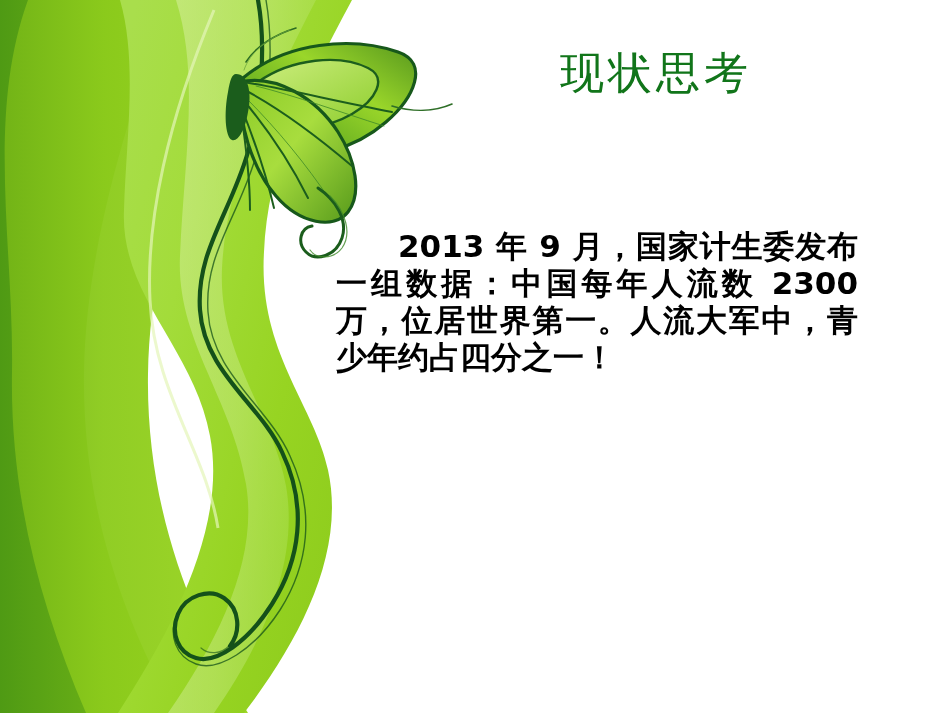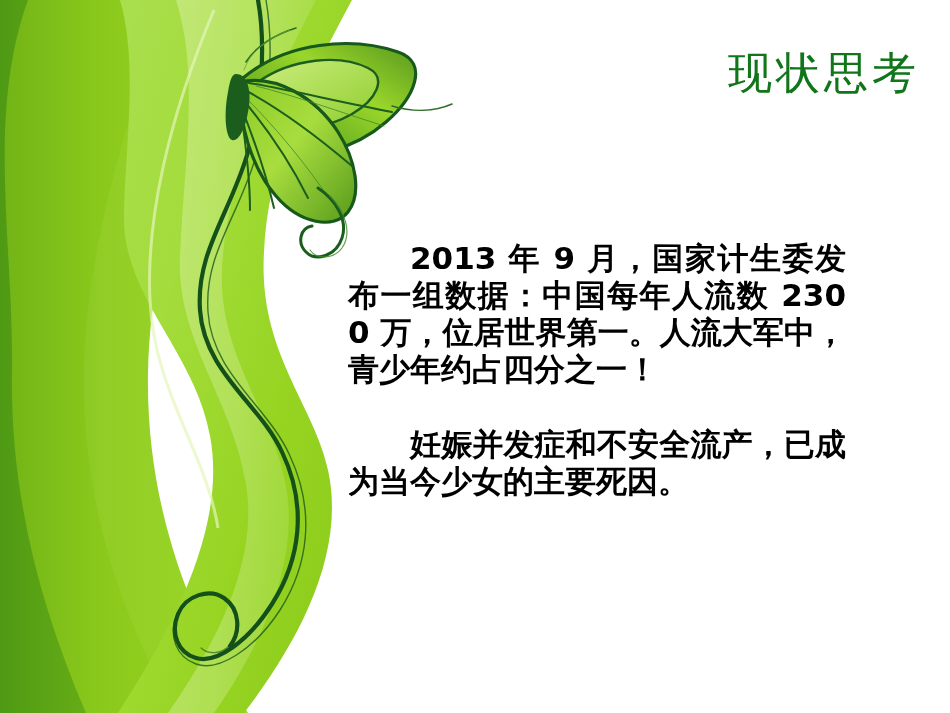--- a/index.html
+++ b/index.html
@@ -24,21 +24,21 @@
     top: 0;
     width: 950px;
     height: 713px;
     pointer-events: none;
   }
   #slide-title {
     position: absolute;
     left: 560px;
     top: 48px;
     width: 360px;
-    text-align: right;
+    text-align: left;
     font-family: "Liberation Serif", "DejaVu Serif", serif;
     font-size: 44px;
     line-height: 52px;
     letter-spacing: 4px;
     color: #11751a;
     white-space: nowrap;
   }
   #body-block {
     position: absolute;
     left: 336px;
@@ -47,21 +47,21 @@
   }
   .para {
     font-family: "DejaVu Sans", "Liberation Sans", sans-serif;
     font-weight: bold;
     font-size: 31px;
     line-height: 37px;
     color: #000000;
     text-align: justify;
     text-align-last: left;
     text-indent: 62px;
-    margin: 12px;
+    margin: 0;
     word-break: break-all;
   }
   .para + .para {
     margin-top: 38px;
   }
 </style>
 </head>
 <body>
 
 <div id="slide">
@@ -202,16 +202,15 @@
                C336,256 316,262 306,252
                C297,243 300,228 312,226" fill="none" stroke="#1b5d1c" stroke-width="3" stroke-linecap="round"></path>
       <path d="M330,196 C346,212 352,234 342,248 C333,260 316,259 310,250" fill="none" stroke="#3f8a28" stroke-width="1.2" stroke-linecap="round" opacity="0.8"></path>
     </g>
   </svg>
 
   <div id="slide-title">现状思考</div>
 
   <div id="body-block">
     <p class="para">2013 年 9 月，国家计生委发布一组数据：中国每年人流数 2300 万，位居世界第一。人流大军中，青少年约占四分之一！</p>
-    <p class="para">妊娠并发症和不安全流产，已成为当今少女的主要死因。</p>
   </div>
 
 </div>
 
 </body></html>

